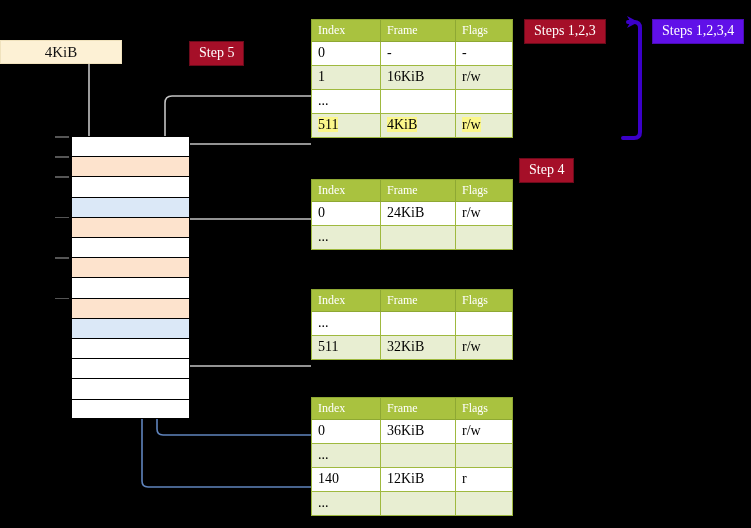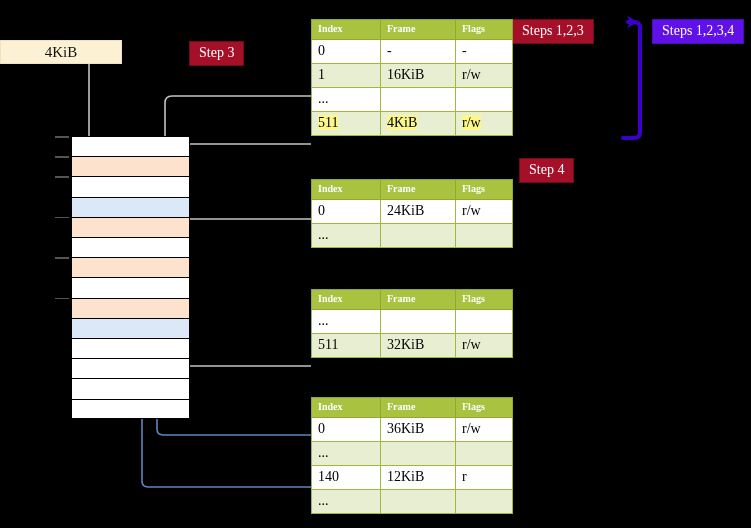--- a/index.html
+++ b/index.html
@@ -23,41 +23,41 @@
 
   
   .badge{
     position:absolute;display:flex;align-items:center;justify-content:center;
     font-size:14px;line-height:1;color:#fff;padding:4px 9px 5px;
     white-space:nowrap;
   }
   .badge-red{background:#a50f28;border:1px solid #6d0a1b;}
   .badge-blue{background:#6010e8;border:1px solid #4a0bb5;}
   #badge-step0{left:189px;top:41px;}
-  #badge-steps123{left:512px;top:19px;}
+  #badge-steps123{left:524px;top:19px;}
   #badge-steps1234{left:652px;top:19px;}
   #badge-step4{left:519px;top:158px;text-align:right;}
 
   
   #memcol{position:absolute;left:71px;top:136px;width:119px;height:279px;}
   .mrow{position:absolute;left:0;width:119px;box-sizing:border-box;
         border-top:1.5px solid #000;border-left:1.5px solid #000;border-right:1.5px solid #000;}
   .mrow.last{border-bottom:1.5px solid #000;}
   .m-white{background:#ffffff;}
   .m-peach{background:#fde3cd;}
   .m-blue{background:#dbe8f7;}
   .tick{position:absolute;height:1.5px;background:#555;width:14px;left:-16px;}
 
   
   .ptable{position:absolute;border-collapse:collapse;background:#fff;
           font-size:14px;line-height:1;}
   .ptable td,.ptable th{
      border:1px solid #9fb93f;padding:4px 6px 5px;text-align:left;
      font-weight:normal;vertical-align:middle;white-space:nowrap;}
-  .ptable th{background:#a9c23f;color:#ffffff;font-weight:bold;font-size:10px;
+  .ptable th{background:#a9c23f;color:#ffffff;font-weight:normal;font-size:12px;
              border:1px solid #8ea833;}
   .ptable tr.alt td{background:#e8eed2;}
   .ptable td.c-idx{width:56px;}
   .ptable td.c-frm{width:62px;}
   .ptable td.c-flg{width:44px;}
   .hl{background:#fbf78a;}
   #tbl1{left:311px;top:19px;}
   #tbl2{left:311px;top:179px;}
   #tbl3{left:311px;top:289px;}
   #tbl4{left:311px;top:397px;}
@@ -106,21 +106,21 @@
     <path d="M478,138 L640,138" stroke="#3b00c9" stroke-width="4" fill="none" stroke-linecap="round" opacity="0"></path>
     <path d="M500,138 L640,138" stroke="#3b00c9" stroke-width="0" fill="none"></path>
     <path d="M478,137 L630,137" stroke="#3b00c9" stroke-width="4" fill="none" stroke-linecap="butt" transform="translate(0,1)" opacity="1" stroke-dasharray="0" style="stroke-width:0"></path>
   </svg>
 
   <div class="kib-box">
     <span>4KiB</span>
   </div>
 
   <div id="badge-step0" class="badge badge-red">
-    <span>Step 3</span>
+    <span>Step 5</span>
   </div>
   <div id="badge-steps123" class="badge badge-red">
     <span>Steps 1,2,3</span>
   </div>
   <div id="badge-steps1234" class="badge badge-blue">
     <span>Steps 1,2,3,4</span>
   </div>
   <div id="badge-step4" class="badge badge-red">
     <span>Step 4</span>
   </div>

